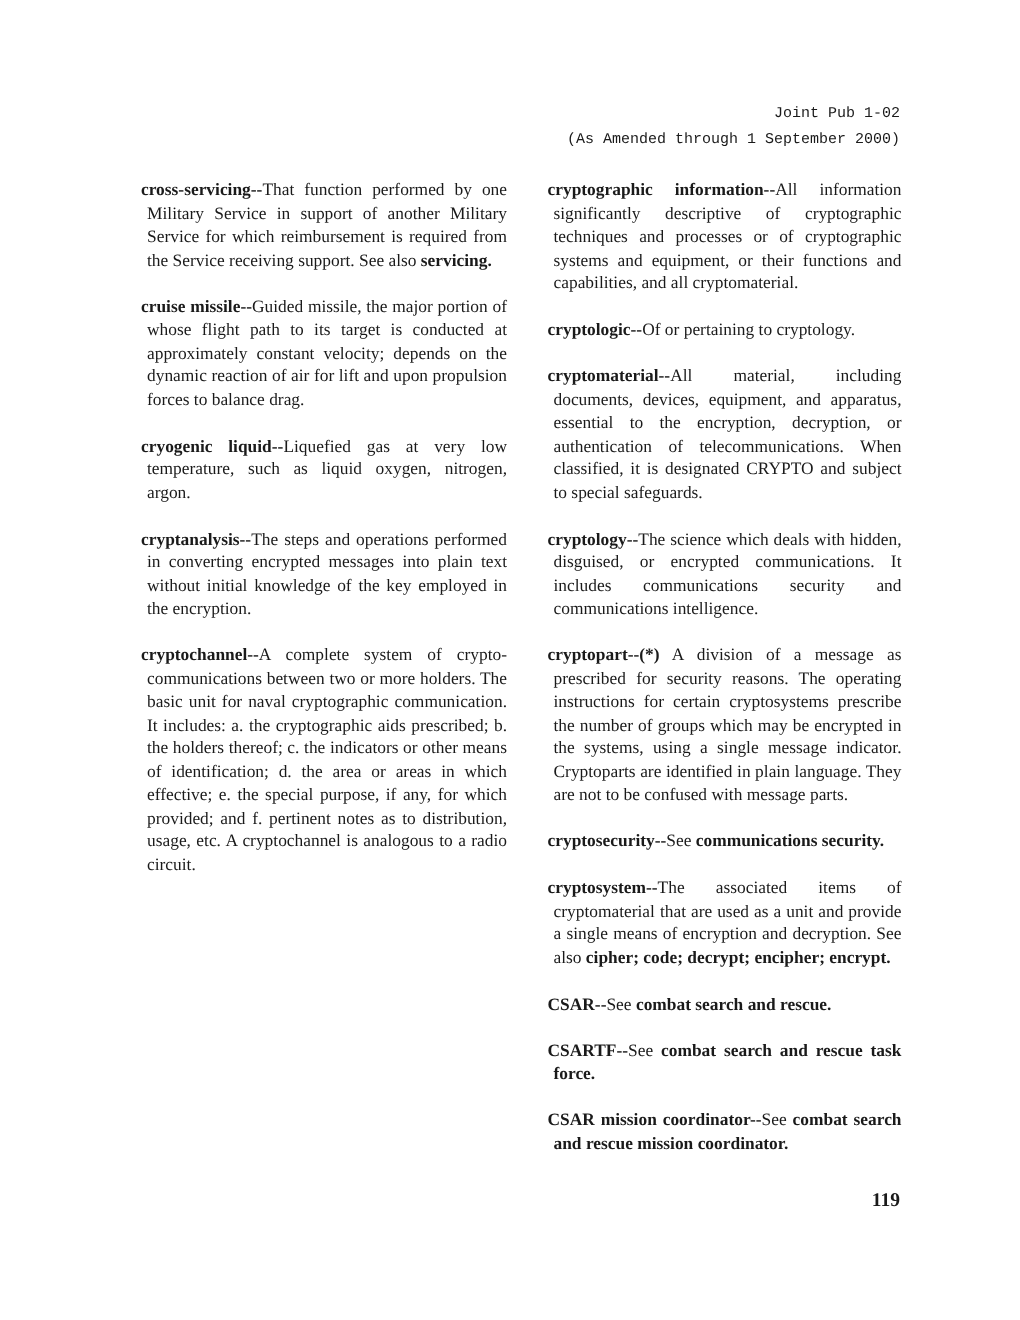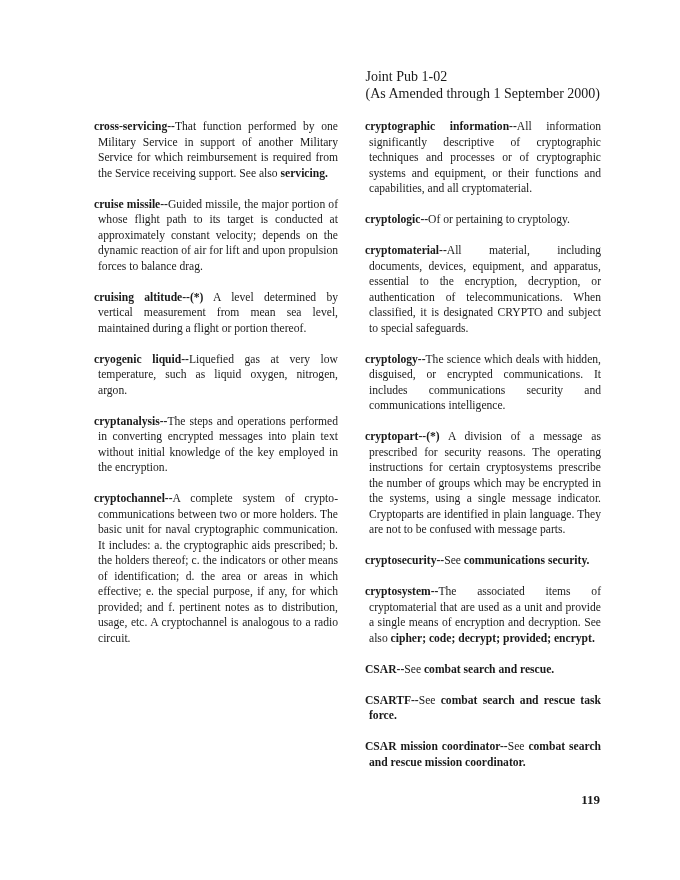--- a/index.html
+++ b/index.html
@@ -1,50 +1,49 @@
 <!DOCTYPE html>
 <html><head>
 <meta charset="utf-8">
 <style>
   html, body { margin: 0; padding: 0; background: #ffffff; }
   body { width: 680px; height: 880px; position: relative; overflow: hidden;
          font-family: "Liberation Serif", "DejaVu Serif", serif; color: #1a1a1a; }
-  .header { position: absolute; right: 80px; top: 68px; 
-            font-size: 14px; line-height: 17px; }
+  .header { position: absolute; right: 80px; top: 68px; text-align: right;
+            font-size: 10px; line-height: 17px; font-family: Liberation Mono, monospace; }
   .col { position: absolute; top: 119px; width: 258px; font-size: 11.6px; line-height: 15.5px; }
   .col.left { left: 80px; }
   .col.right { left: 351px; width: 250px; }
   .entry { margin: 0 0 15.5px 0; padding-left: 18px; text-indent: -18px; text-align: justify; }
   .term { font-weight: bold; margin-left: 14px; }
   .ref { font-weight: bold; }
   .page-num { position: absolute; right: 80px; top: 792px; font-size: 13px; font-weight: bold; }
 </style>
 </head>
 <body>
 
 <div class="header">
   <div>Joint Pub 1-02</div>
   <div>(As Amended through 1 September 2000)</div>
 </div>
 
 <div class="col left">
   <p class="entry"><span class="term">cross-servicing--</span><span>That function performed by one Military Service in support of another Military Service for which reimbursement is required from the Service receiving support.  See also </span><span class="ref">servicing.</span></p>
   <p class="entry"><span class="term">cruise missile--</span><span>Guided missile, the major portion of whose flight path to its target is conducted at approximately constant velocity; depends on the dynamic reaction of air for lift and upon propulsion forces to balance drag.</span><span class="ref"></span></p>
-  <p class="entry"><span class="term">cruising altitude--(*)</span><span>  A level determined by vertical measurement from mean sea level, maintained during a flight or portion thereof.</span><span class="ref"></span></p>
   <p class="entry"><span class="term">cryogenic liquid--</span><span>Liquefied gas at very low temperature, such as liquid oxygen, nitrogen, argon.</span><span class="ref"></span></p>
   <p class="entry"><span class="term">cryptanalysis--</span><span>The steps and operations performed in converting encrypted messages into plain text without initial knowledge of the key employed in the encryption.</span><span class="ref"></span></p>
   <p class="entry"><span class="term">cryptochannel--</span><span>A complete system of crypto-communications between two or more holders.  The basic unit for naval cryptographic communication.  It includes: a.  the cryptographic aids prescribed; b.  the holders thereof; c.  the indicators or other means of identification; d.  the area or areas in which effective; e.  the special purpose, if any, for which provided; and f.  pertinent notes as to distribution, usage, etc.  A cryptochannel is analogous to a radio circuit.</span><span class="ref"></span></p>
 </div>
 
 <div class="col right">
   <p class="entry"><span class="term">cryptographic information--</span><span>All information significantly descriptive of cryptographic techniques and processes or of cryptographic systems and equipment, or their functions and capabilities, and all cryptomaterial.</span><span class="ref"></span></p>
   <p class="entry"><span class="term">cryptologic--</span><span>Of or pertaining to cryptology.</span><span class="ref"></span></p>
   <p class="entry"><span class="term">cryptomaterial--</span><span>All material, including documents, devices, equipment, and apparatus, essential to the encryption, decryption, or authentication of telecommunications.  When classified, it is designated CRYPTO and subject to special safeguards.</span><span class="ref"></span></p>
   <p class="entry"><span class="term">cryptology--</span><span>The science which deals with hidden, disguised, or encrypted communications.  It includes communications security and communications intelligence.</span><span class="ref"></span></p>
   <p class="entry"><span class="term">cryptopart--(*)</span><span>  A division of a message as prescribed for security reasons.  The operating instructions for certain cryptosystems prescribe the number of groups which may be encrypted in the systems, using a single message indicator.  Cryptoparts are identified in plain language.  They are not to be confused with message parts.</span><span class="ref"></span></p>
   <p class="entry"><span class="term">cryptosecurity--</span><span>See </span><span class="ref">communications security.</span></p>
-  <p class="entry"><span class="term">cryptosystem--</span><span>The associated items of cryptomaterial that are used as a unit and provide a single means of encryption and decryption.  See also </span><span class="ref">cipher; code; decrypt; provided; encrypt.</span></p>
+  <p class="entry"><span class="term">cryptosystem--</span><span>The associated items of cryptomaterial that are used as a unit and provide a single means of encryption and decryption.  See also </span><span class="ref">cipher; code; decrypt; encipher; encrypt.</span></p>
   <p class="entry"><span class="term">CSAR--</span><span>See </span><span class="ref">combat search and rescue.</span></p>
   <p class="entry"><span class="term">CSARTF--</span><span>See </span><span class="ref">combat search and rescue task force.</span></p>
   <p class="entry"><span class="term">CSAR mission coordinator--</span><span>See </span><span class="ref">combat search and rescue mission coordinator.</span></p>
 </div>
 
 <div class="page-num">119</div>
 
 </body></html>

